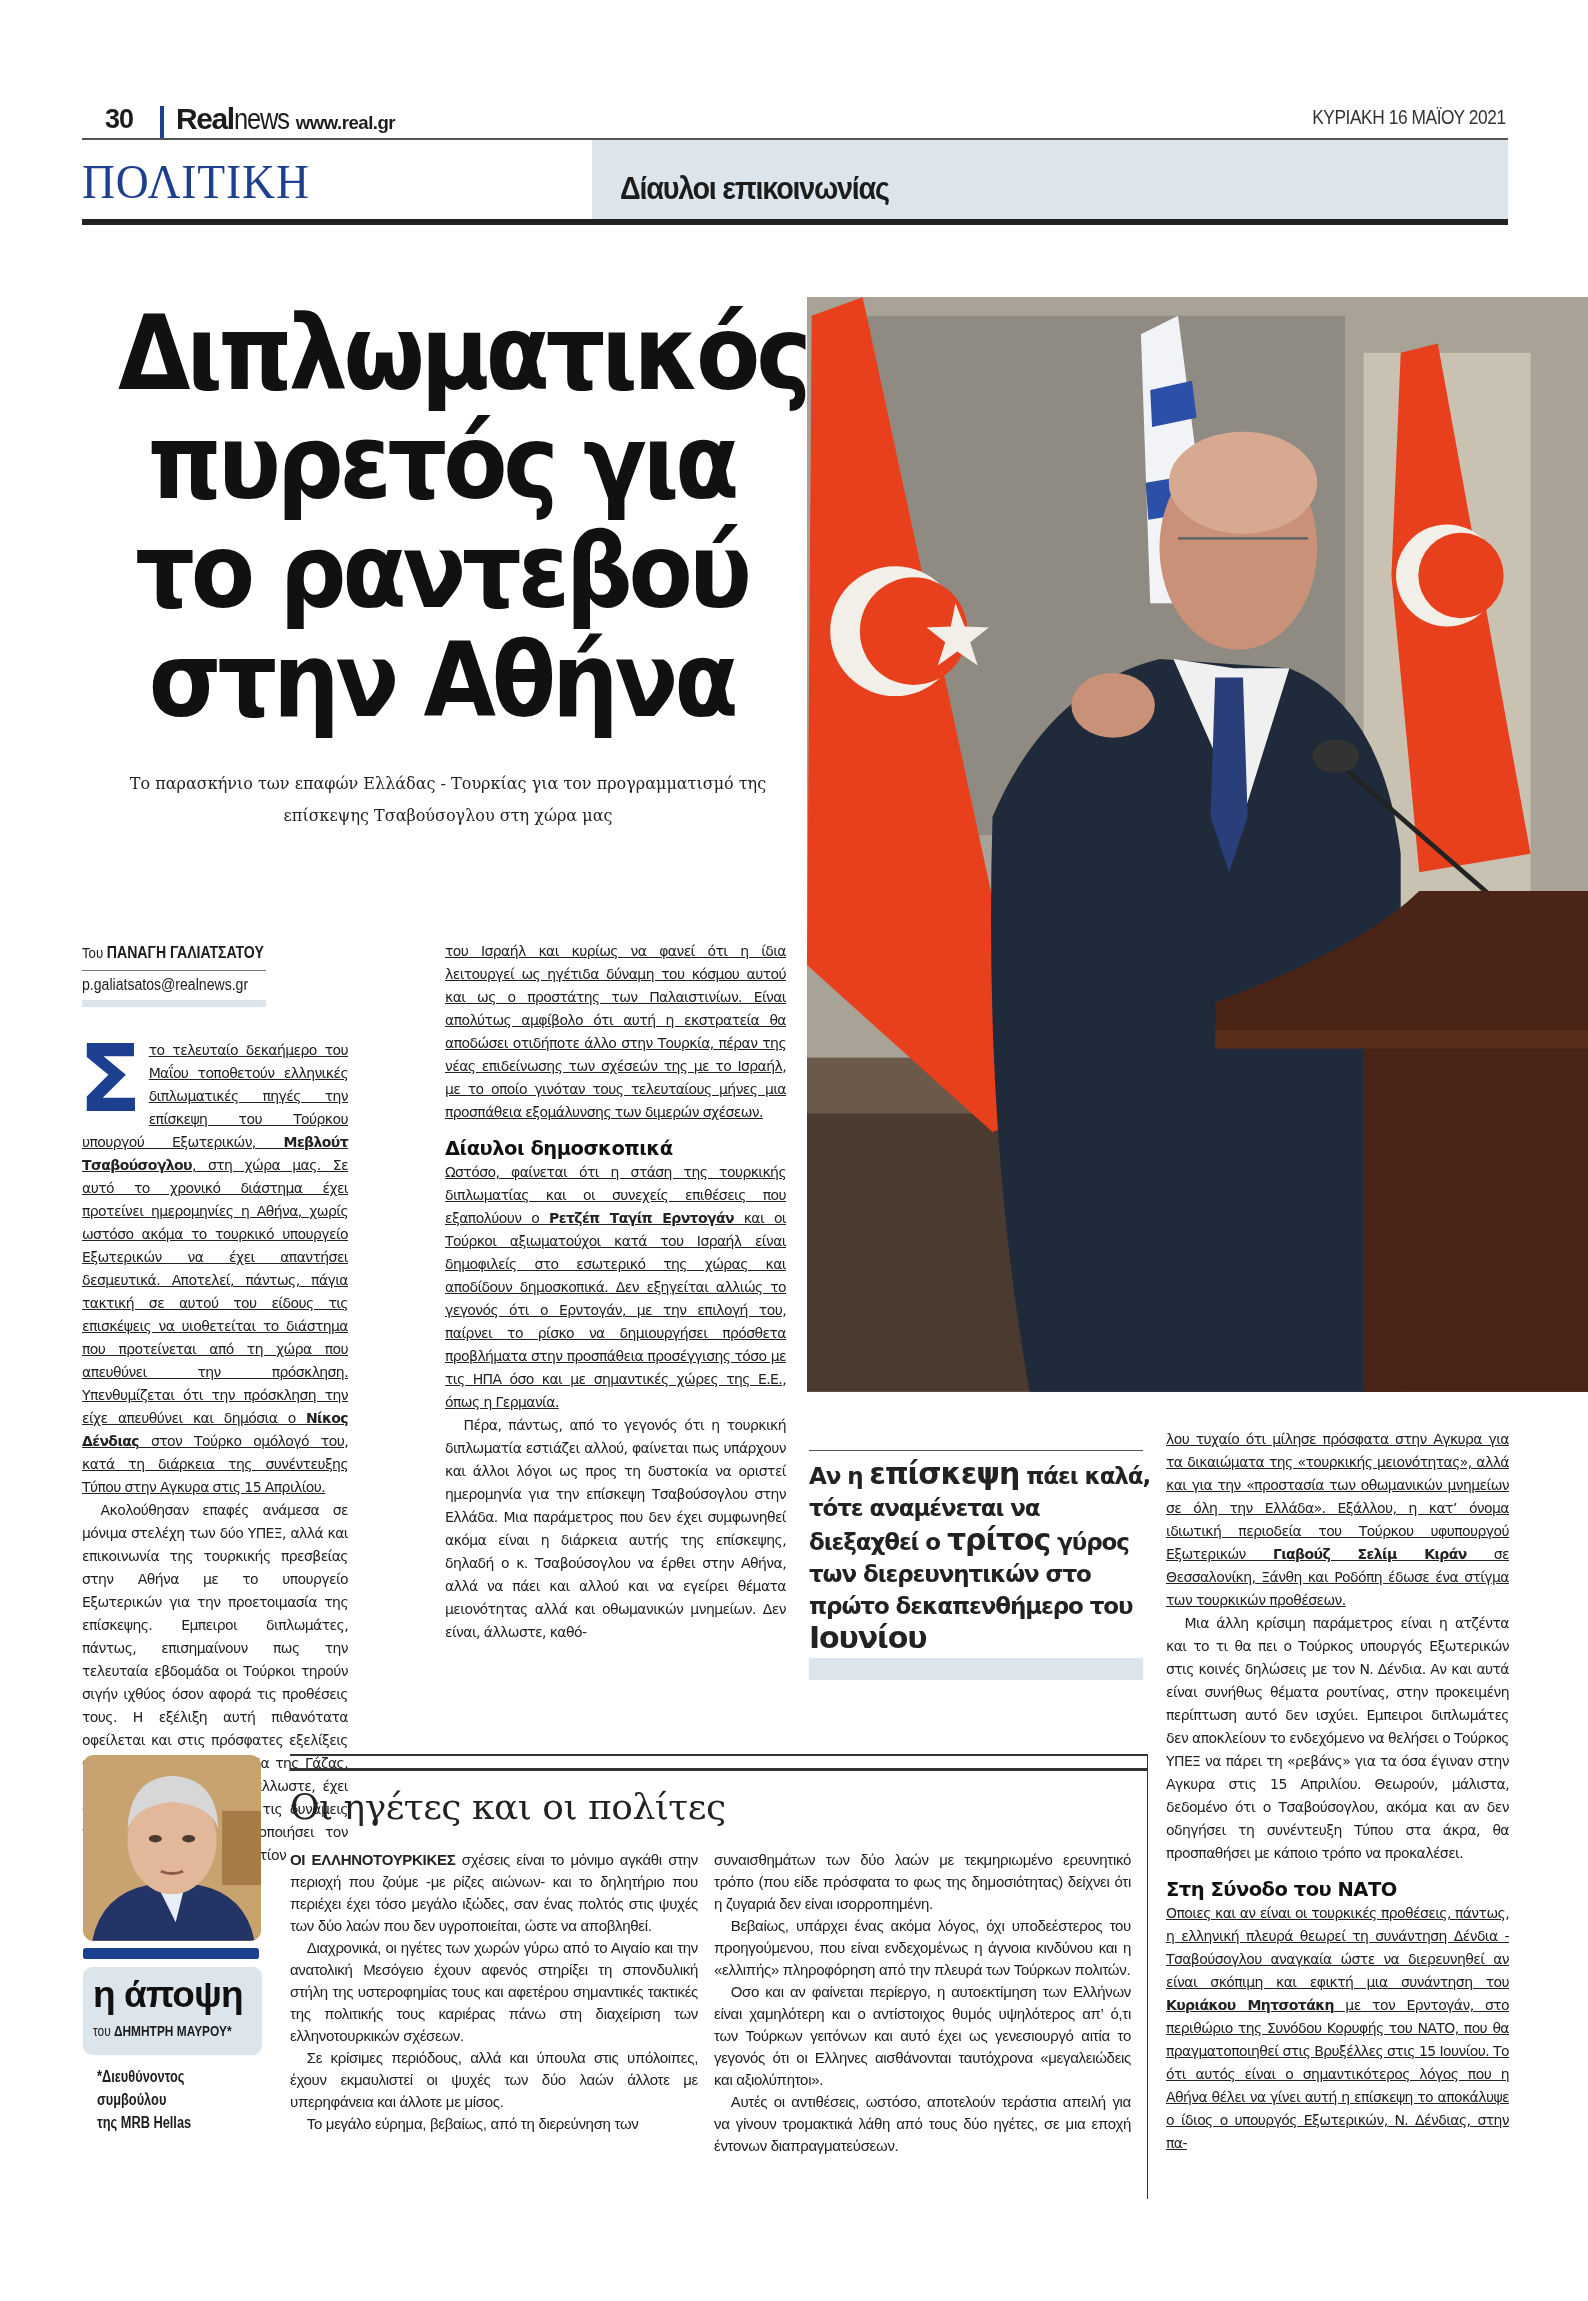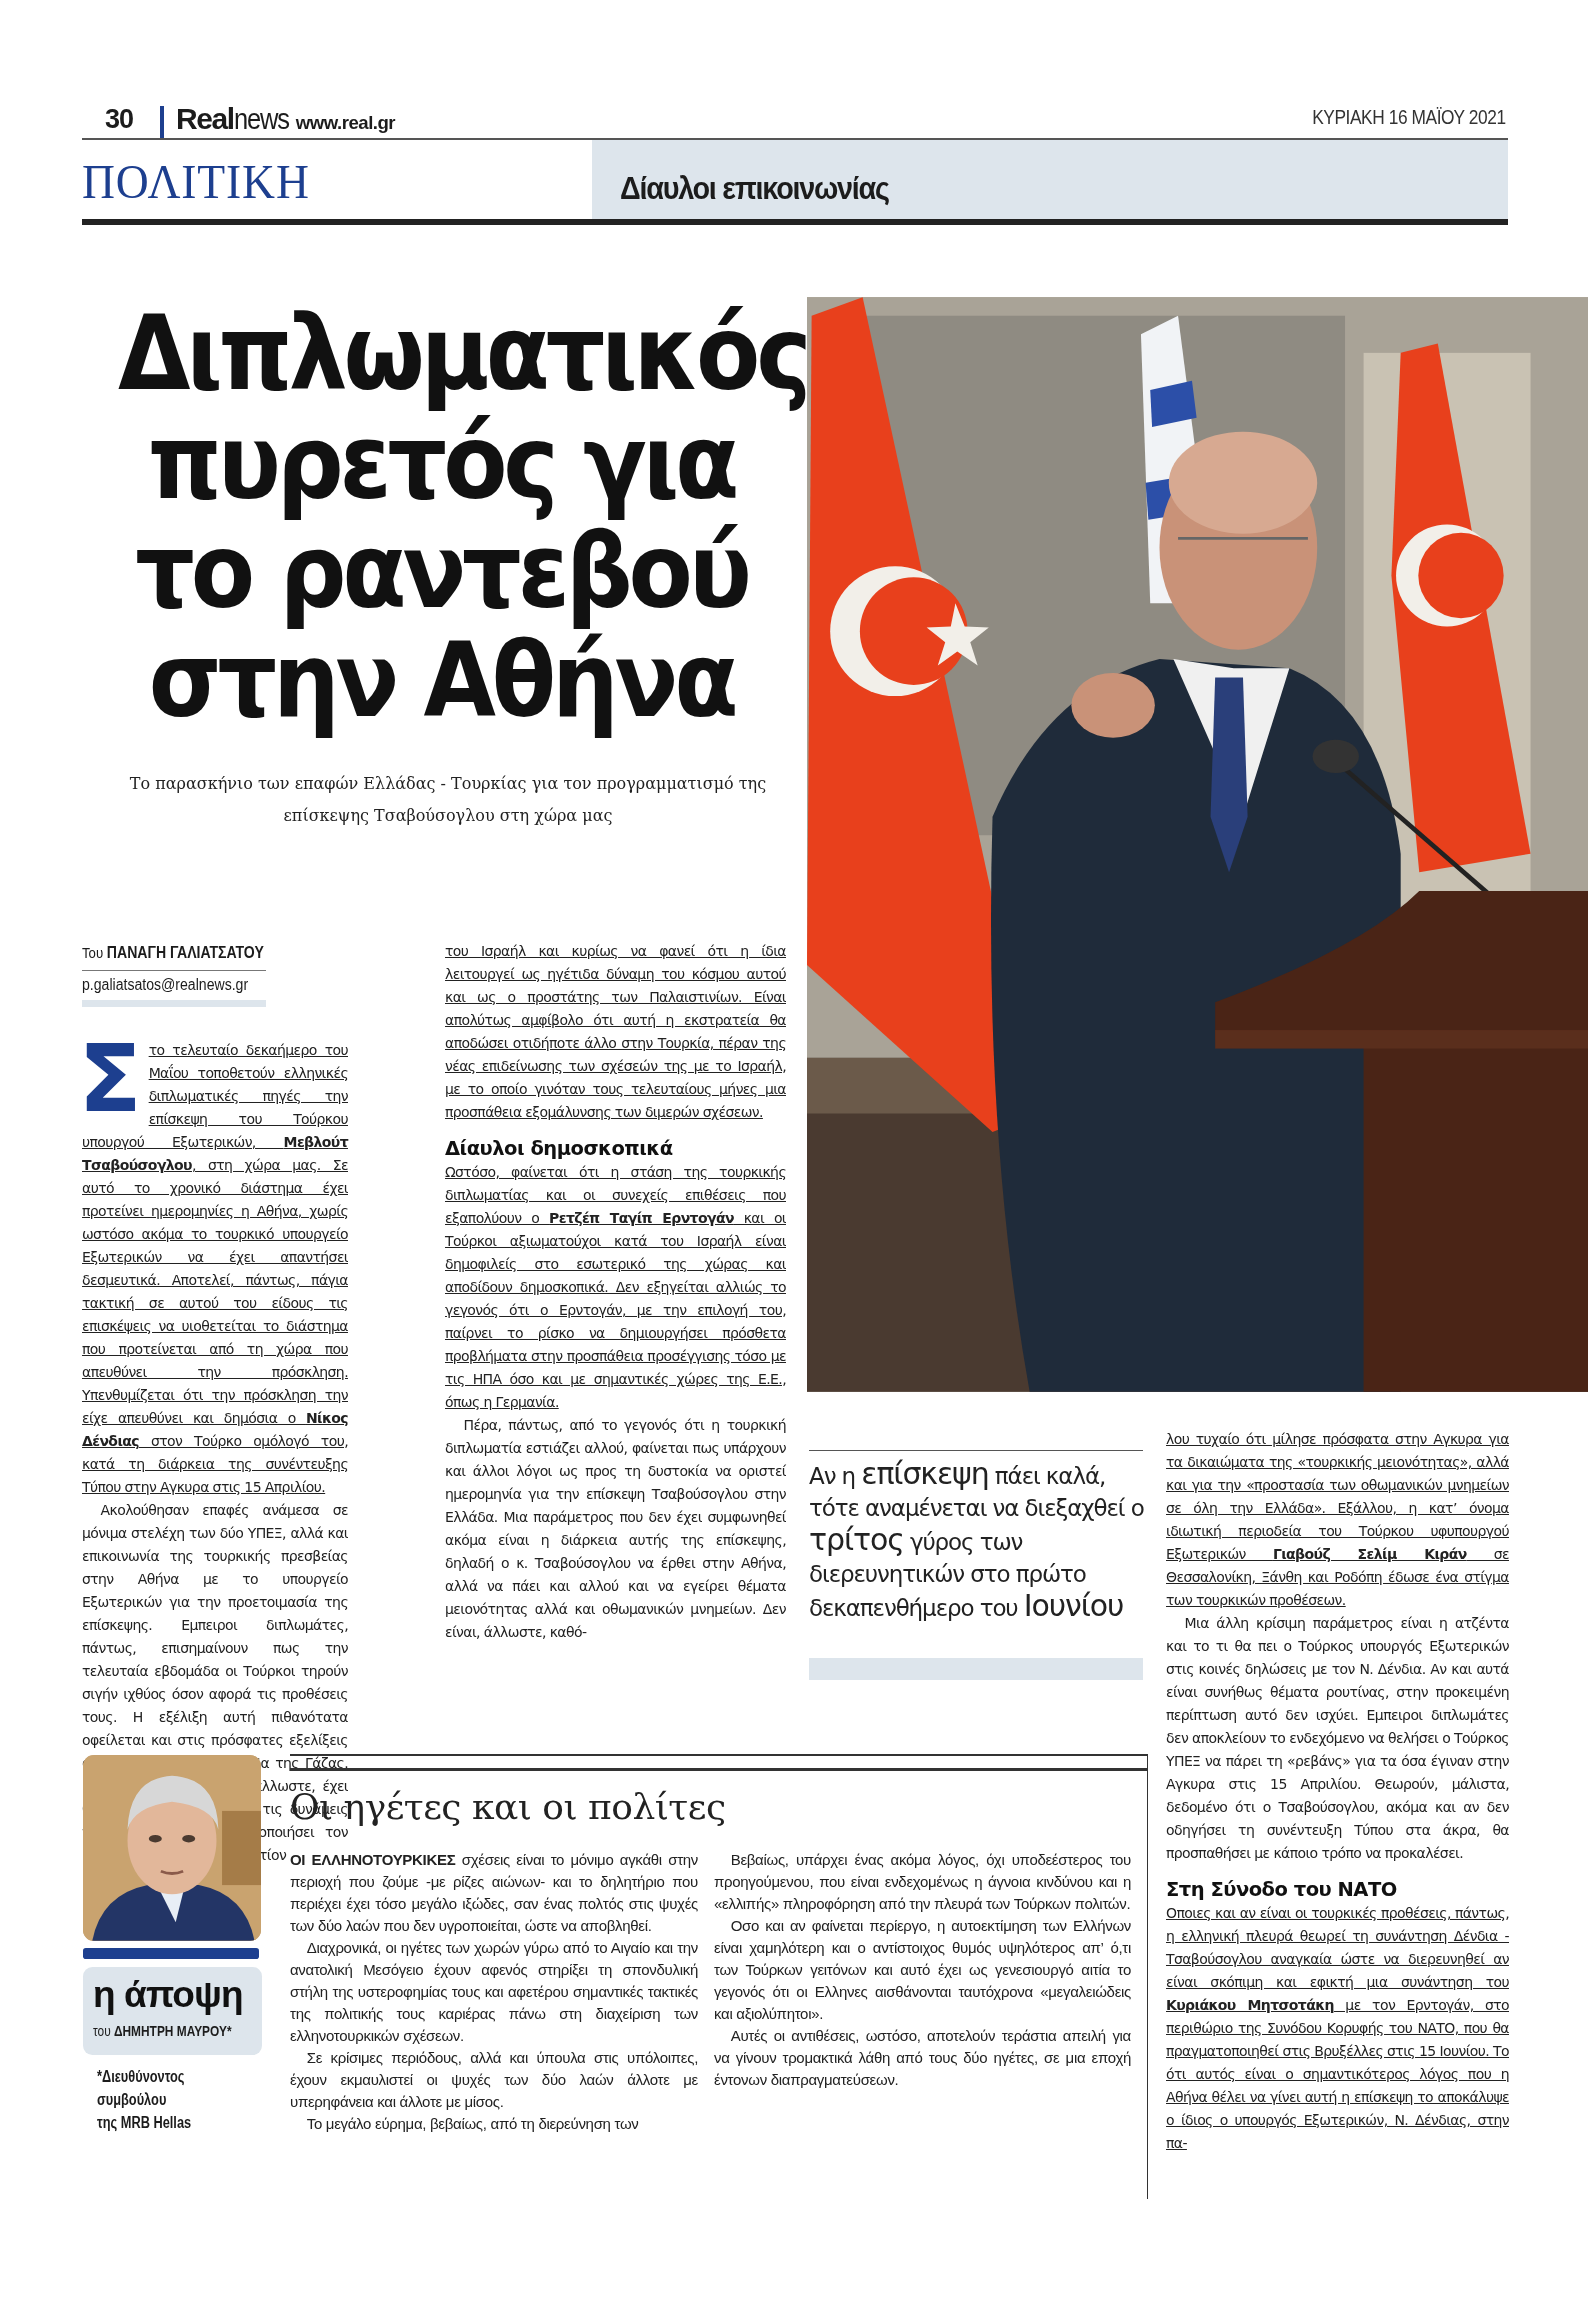--- a/index.html
+++ b/index.html
@@ -43,21 +43,21 @@
   .col1 { left:82px; top:1039px; width:266px; }
   .col2 { left:445px; top:940px; width:341px; }
   .col3 { left:1166px; top:1428px; width:343px; }
   .dropcap { float:left; font-family:"DejaVu Sans", sans-serif; font-size:93px; line-height:72px; color:#1d3f8f; font-weight:bold; margin:3.7px 7.4px 0 -3.7px; height:72px; }
 
   
   .photo { left:807px; top:297px; width:782px; height:1095px; overflow:hidden; background:#b9b3a7; }
 
   
   .pq-rule { left:809px; top:1450px; width:334px; height:0.9px; background:#555; }
-  .pq { left:809px; top:1458px; width:343px; font-family:"DejaVu Sans", sans-serif; font-weight:400; font-size:23px; line-height:32px; letter-spacing:-1.1px; color:#222; }
+  .pq { left:809px; top:1458px; width:343px; font-family:"DejaVu Sans", sans-serif; font-weight:700; font-size:23px; line-height:32px; letter-spacing:-1.1px; color:#222; }
   .pq .big { font-size:30px; }
   .pq-bar { left:809px; top:1658px; width:334px; height:22px; background:#dde5ec; }
 
   
   .op-photo { left:83px; top:1755px; width:178px; height:186px; border-radius:11px; overflow:hidden; background:#c4a271; }
   .op-bluebar { left:83px; top:1948px; width:176px; height:11px; background:#1d3f8f; border-radius:2.8px; }
   .op-box { left:83px; top:1967px; width:179px; height:88px; background:#dde5ec; border-radius:9.3px; }
   .op-title { left:93px; top:1974px; font-size:37px; font-weight:bold; letter-spacing:-0.9px; color:#111; }
   .op-author { left:93px; top:2023px; font-size:14px; font-weight:bold; transform:scaleX(0.85); transform-origin:left; white-space:nowrap; }
   .op-author span { font-weight:normal; }
@@ -192,17 +192,18 @@
 <div class="abs op-vrule"></div>
 <div class="abs op-head">Οι ηγέτες και οι πολίτες</div>
 
 <div class="abs op-col op-col1">
   <p class="first"><b>ΟΙ ΕΛΛΗΝΟΤΟΥΡΚΙΚΕΣ</b><span> σχέσεις είναι το μόνιμο αγκάθι στην περιοχή που ζούμε -με ρίζες αιώνων- και το δηλητήριο που περιέχει έχει τόσο μεγάλο ιξώδες, σαν ένας πολτός στις ψυχές των δύο λαών που δεν υγροποιείται, ώστε να αποβληθεί.</span></p>
   <p>Διαχρονικά, οι ηγέτες των χωρών γύρω από το Αιγαίο και την ανατολική Μεσόγειο έχουν αφενός στηρίξει τη σπονδυλική στήλη της υστεροφημίας τους και αφετέρου σημαντικές τακτικές της πολιτικής τους καριέρας πάνω στη διαχείριση των ελληνοτουρκικών σχέσεων.</p>
   <p>Σε κρίσιμες περιόδους, αλλά και ύπουλα στις υπόλοιπες, έχουν εκμαυλιστεί οι ψυχές των δύο λαών άλλοτε με υπερηφάνεια και άλλοτε με μίσος.</p>
   <p>Το μεγάλο εύρημα, βεβαίως, από τη διερεύνηση των</p>
 </div>
 <div class="abs op-col op-col2">
+  <p class="first">συναισθημάτων των δύο λαών με τεκμηριωμένο ερευνητικό τρόπο (που είδε πρόσφατα το φως της δημοσιότητας) δείχνει ότι η ζυγαριά δεν είναι ισορροπημένη.</p>
   <p>Βεβαίως, υπάρχει ένας ακόμα λόγος, όχι υποδεέστερος του προηγούμενου, που είναι ενδεχομένως η άγνοια κινδύνου και η «ελλιπής» πληροφόρηση από την πλευρά των Τούρκων πολιτών.</p>
   <p>Οσο και αν φαίνεται περίεργο, η αυτοεκτίμηση των Ελλήνων είναι χαμηλότερη και ο αντίστοιχος θυμός υψηλότερος απ’ ό,τι των Τούρκων γειτόνων και αυτό έχει ως γενεσιουργό αιτία το γεγονός ότι οι Ελληνες αισθάνονται ταυτόχρονα «μεγαλειώδεις και αξιολύπητοι».</p>
   <p>Αυτές οι αντιθέσεις, ωστόσο, αποτελούν τεράστια απειλή για να γίνουν τρομακτικά λάθη από τους δύο ηγέτες, σε μια εποχή έντονων διαπραγματεύσεων.</p>
 </div>
 
 
 </body></html>

